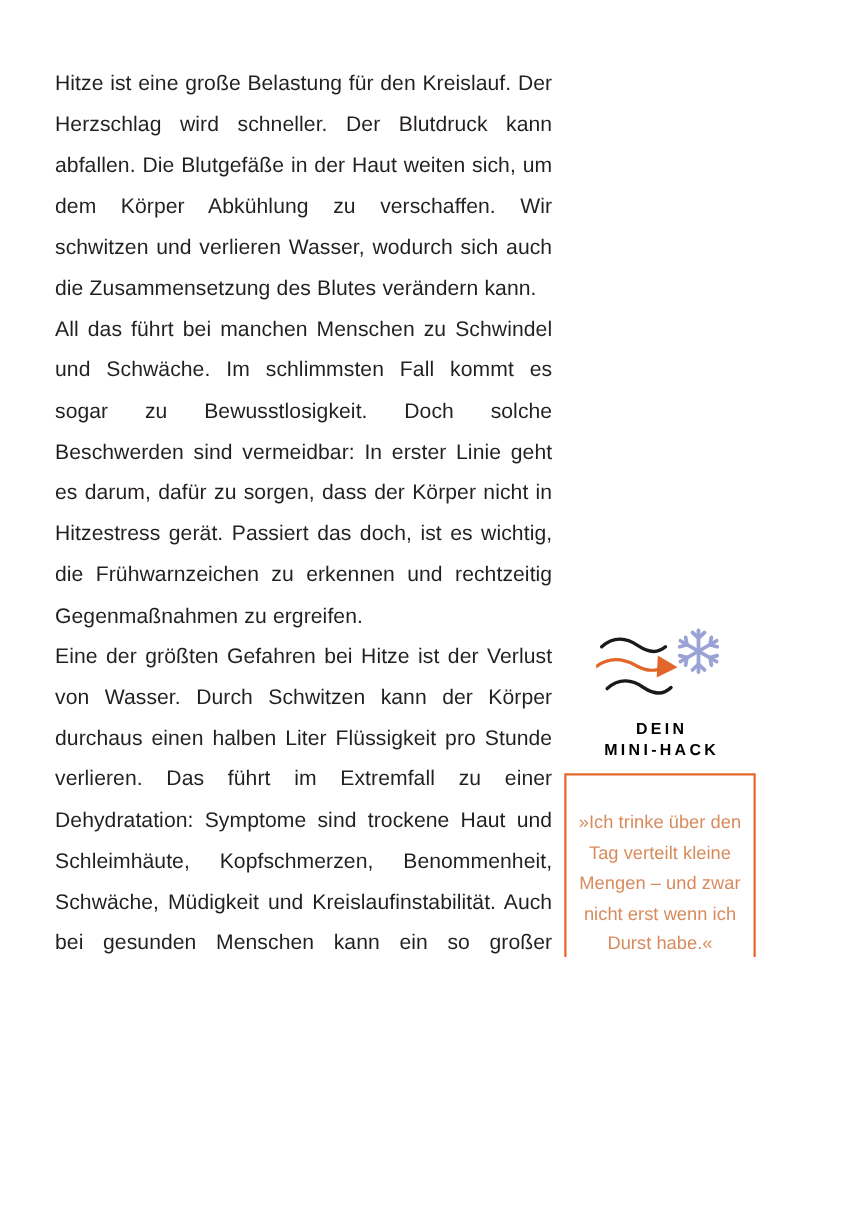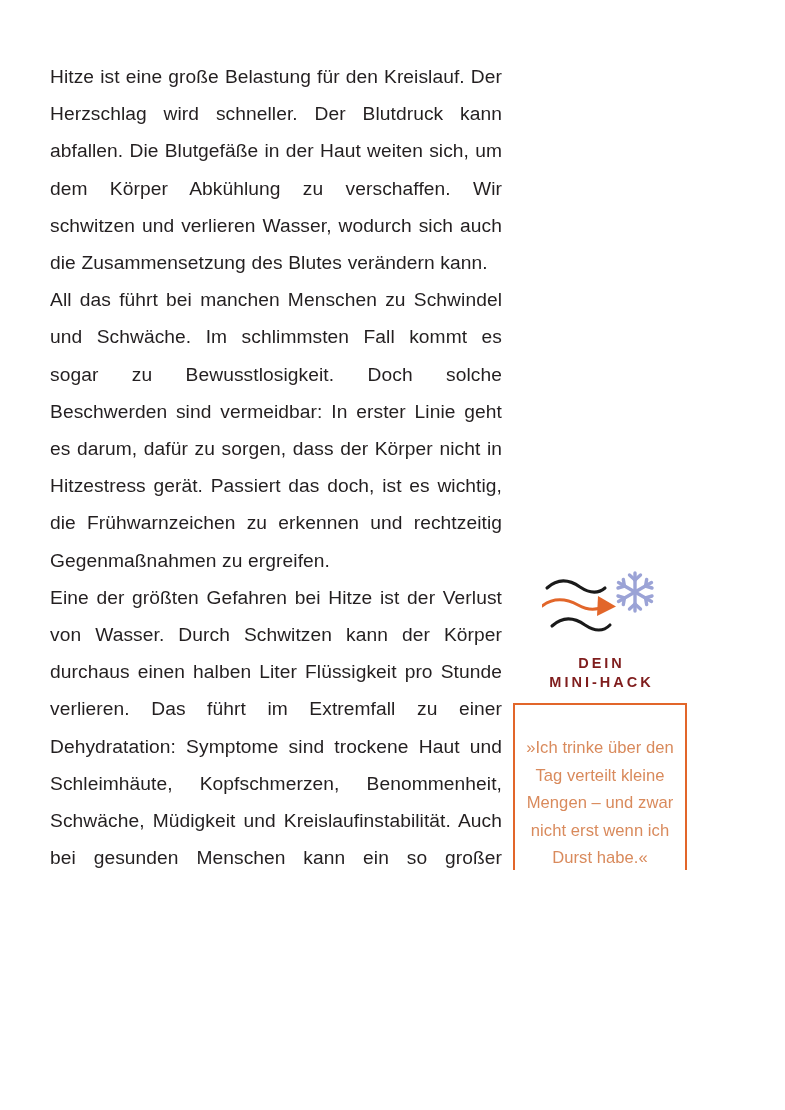--- a/index.html
+++ b/index.html
@@ -60,21 +60,21 @@
   }
 
   #mini-hack-heading {
     margin: 14px 0 0 0;
     text-align: center;
     font-family: "Liberation Sans", "DejaVu Sans", sans-serif;
     font-weight: bold;
     font-size: 14.5px;
     line-height: 19px;
     letter-spacing: 3.0px;
-    color: #7f1d1d;
+    color: #000000;
     text-indent: 3.0px;
   }
   .heading-line {
     display: block;
     white-space: nowrap;
   }
 
   #quote-box {
     margin-top: 11px;
     width: 174px;

